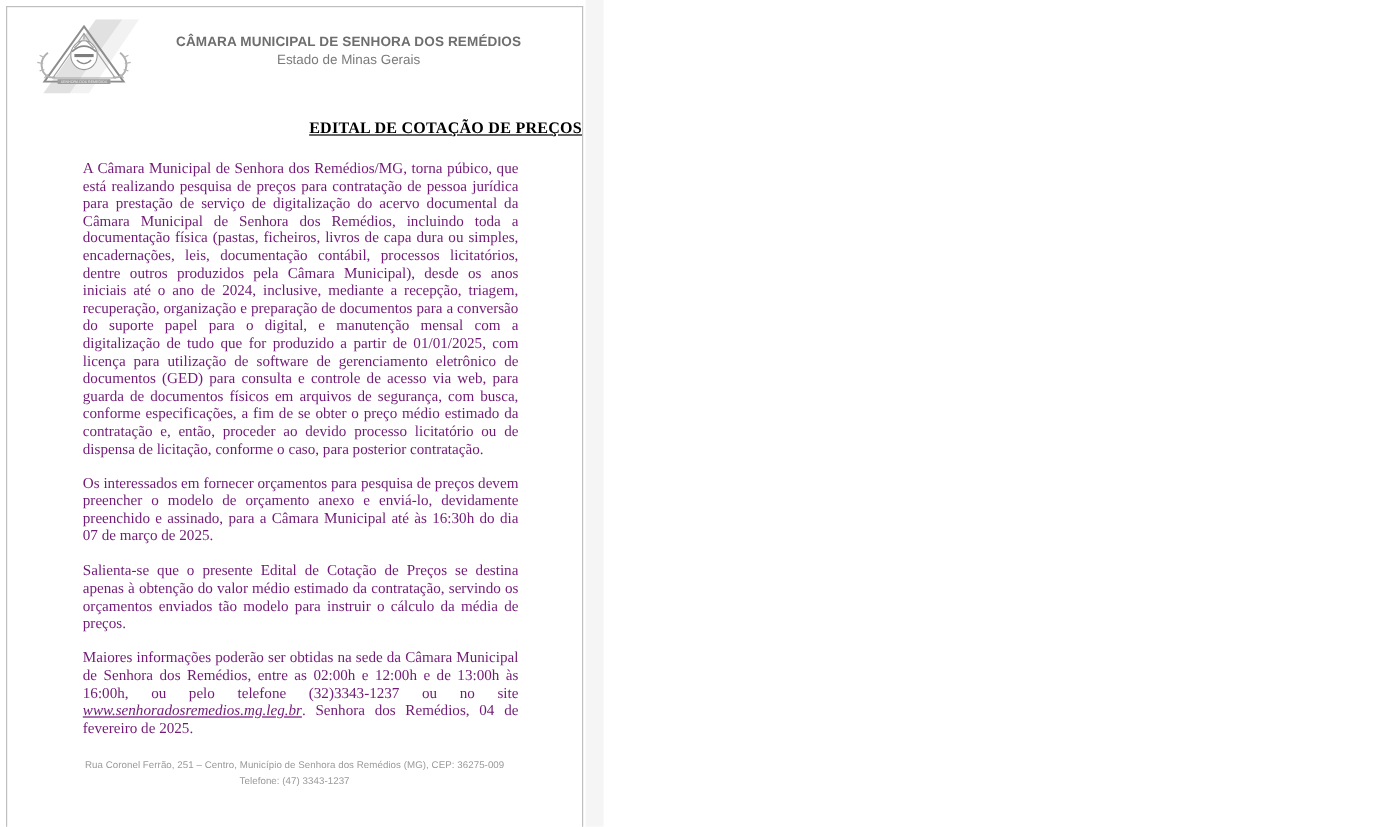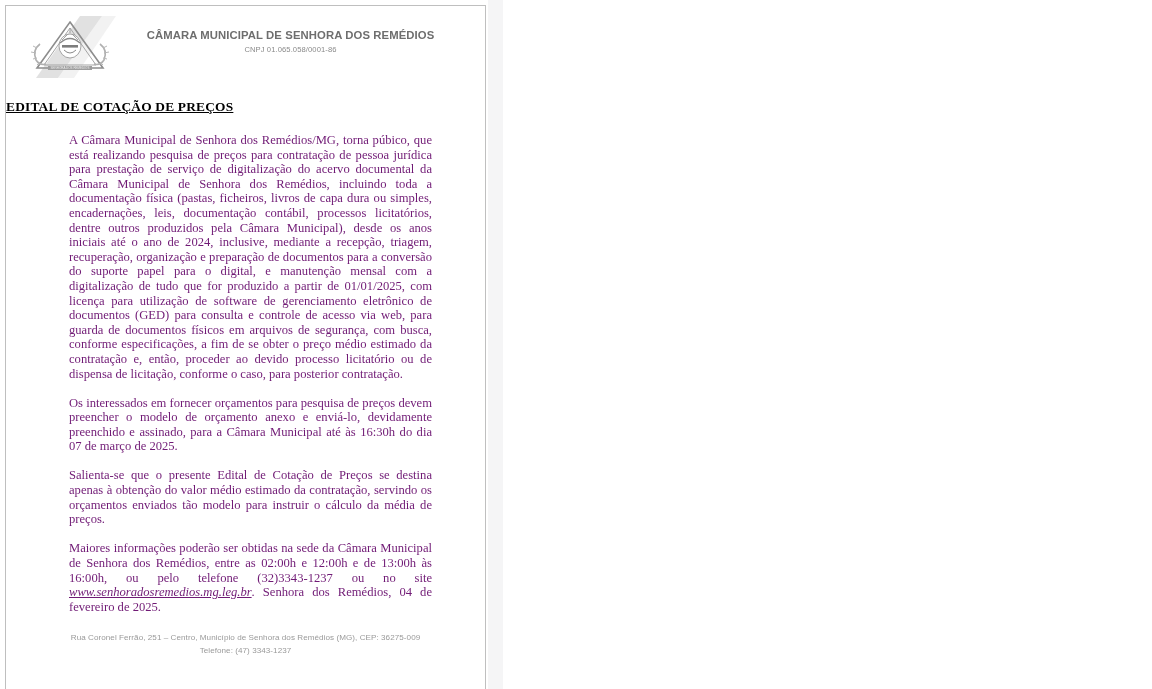--- a/index.html
+++ b/index.html
@@ -88,21 +88,21 @@
     font-family: "Liberation Sans", sans-serif;
     font-size: 7.6px;
     color: #8a8a8a;
     line-height: 11px;
     margin-top: 2px;
     letter-spacing: 0.1px;
   }
 
   
   .doc-title {
-    text-align: left;
+    text-align: right;
     font-family: "Liberation Serif", "DejaVu Serif", serif;
     font-size: 13.4px;
     font-weight: bold;
     color: #000000;
     text-decoration: underline;
     margin-top: 16px;
     letter-spacing: 0.2px;
   }
 
   
@@ -180,21 +180,21 @@
           <path d="M76,28 Q84,34 80,44 Q76,50 70,48" fill="none" stroke="#b0b0b0" stroke-width="1.6"></path>
           <path d="M79,32 L83,30 M80,37 L85,36 M79,42 L83,43 M76,46 L79,49" fill="none" stroke="#b8b8b8" stroke-width="1"></path>
 
           <rect x="24" y="50" width="44" height="4" fill="#9d9d9d"></rect>
           <text x="46" y="53.4" font-family="Liberation Sans, sans-serif" font-size="3" fill="#efefef" text-anchor="middle">SENHORA DOS REMEDIOS</text>
         </svg>
       </div>
 
       <div class="header-text">
         <div class="org-name">CÂMARA MUNICIPAL DE SENHORA DOS REMÉDIOS</div>
-        <div class="org-cnpj">CNPJ 01.065.058/0001-86</div>
+        <div class="org-state">Estado de Minas Gerais</div>
       </div>
 
     </div>
 
     <div class="doc-title">EDITAL DE COTAÇÃO DE PREÇOS</div>
 
     <div class="body-block">
 
       <p class="para">A Câmara Municipal de Senhora dos Remédios/MG, torna púbico, que está realizando pesquisa de preços para contratação de pessoa jurídica para prestação de serviço de digitalização do acervo documental da Câmara Municipal de Senhora dos Remédios, incluindo toda a documentação física (pastas, ficheiros, livros de capa dura ou simples, encadernações, leis, documentação contábil, processos licitatórios, dentre outros produzidos pela Câmara Municipal), desde os anos iniciais até o ano de 2024, inclusive, mediante a recepção, triagem, recuperação, organização e preparação de documentos para a conversão do suporte papel para o digital, e manutenção mensal com a digitalização de tudo que for produzido a partir de 01/01/2025, com licença para utilização de software de gerenciamento eletrônico de documentos (GED) para consulta e controle de acesso via web, para guarda de documentos físicos em arquivos de segurança, com busca, conforme especificações, a fim de se obter o preço médio estimado da contratação e, então, proceder ao devido processo licitatório ou de dispensa de licitação, conforme o caso, para posterior contratação.</p>
 

